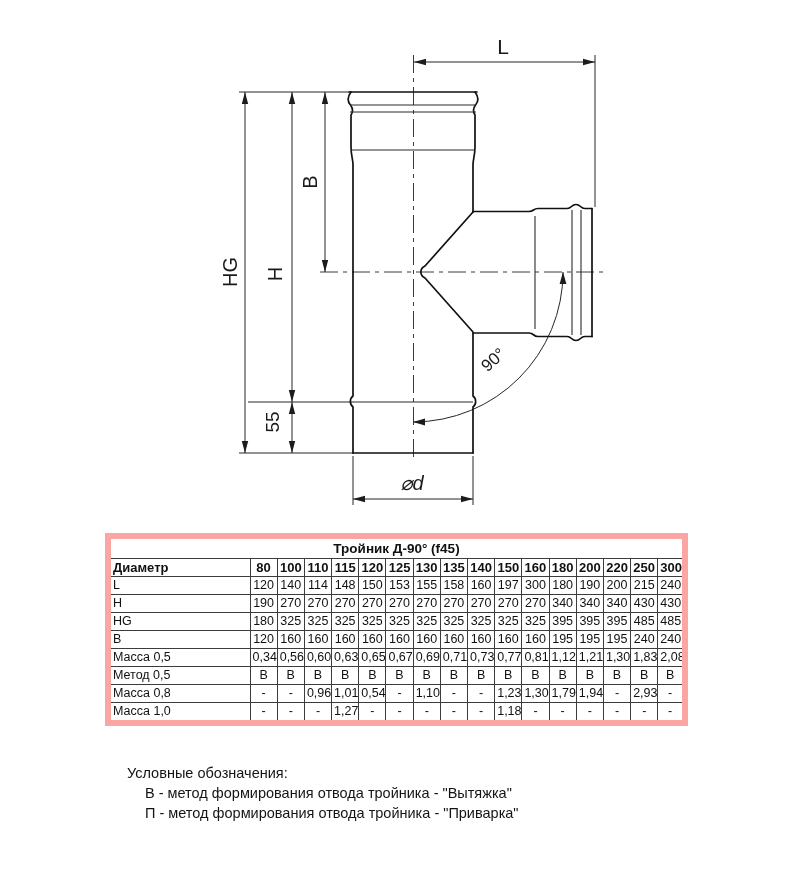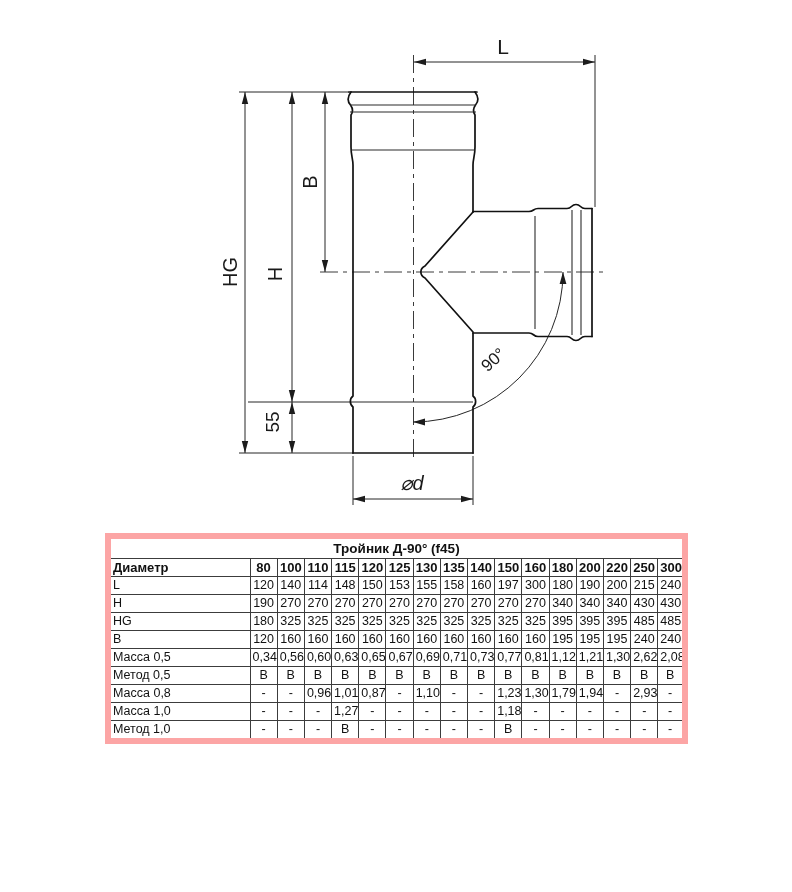--- a/index.html
+++ b/index.html
@@ -250,21 +250,21 @@
           <td>0,65</td>
           <td>0,67</td>
           <td>0,69</td>
           <td>0,71</td>
           <td>0,73</td>
           <td>0,77</td>
           <td>0,81</td>
           <td>1,12</td>
           <td>1,21</td>
           <td>1,30</td>
-          <td>2,62</td>
+          <td>1,83</td>
           <td>2,08</td>
         </tr>
         <tr>
           <td class="rowlabel">Метод 0,5</td>
           <td>В</td>
           <td>В</td>
           <td>В</td>
           <td>В</td>
           <td>В</td>
           <td>В</td>
@@ -278,21 +278,21 @@
           <td>В</td>
           <td>В</td>
           <td>В</td>
         </tr>
         <tr>
           <td class="rowlabel">Масса 0,8</td>
           <td>-</td>
           <td>-</td>
           <td>0,96</td>
           <td>1,01</td>
-          <td>0,87</td>
+          <td>0,54</td>
           <td>-</td>
           <td>1,10</td>
           <td>-</td>
           <td>-</td>
           <td>1,23</td>
           <td>1,30</td>
           <td>1,79</td>
           <td>1,94</td>
           <td>-</td>
           <td>2,93</td>
@@ -310,36 +310,22 @@
           <td>-</td>
           <td>-</td>
           <td>1,18</td>
           <td>-</td>
           <td>-</td>
           <td>-</td>
           <td>-</td>
           <td>-</td>
           <td>-</td>
         </tr>
-        <tr>
-          <td class="rowlabel">Метод 1,0</td>
-          <td>-</td>
-          <td>-</td>
-          <td>-</td>
-          <td>В</td>
-          <td>-</td>
-          <td>-</td>
-          <td>-</td>
-          <td>-</td>
-          <td>-</td>
-          <td>В</td>
-          <td>-</td>
-          <td>-</td>
-          <td>-</td>
-          <td>-</td>
-          <td>-</td>
-          <td>-</td>
-        </tr>
       </tbody>
   </table>
 
+  <div class="legend">
+    <div>Условные обозначения:</div>
+    <div class="legend-item">В - метод формирования отвода тройника - "Вытяжка"</div>
+    <div class="legend-item">П - метод формирования отвода тройника - "Приварка"</div>
+  </div>
 
 </div>
 
 </body></html>

